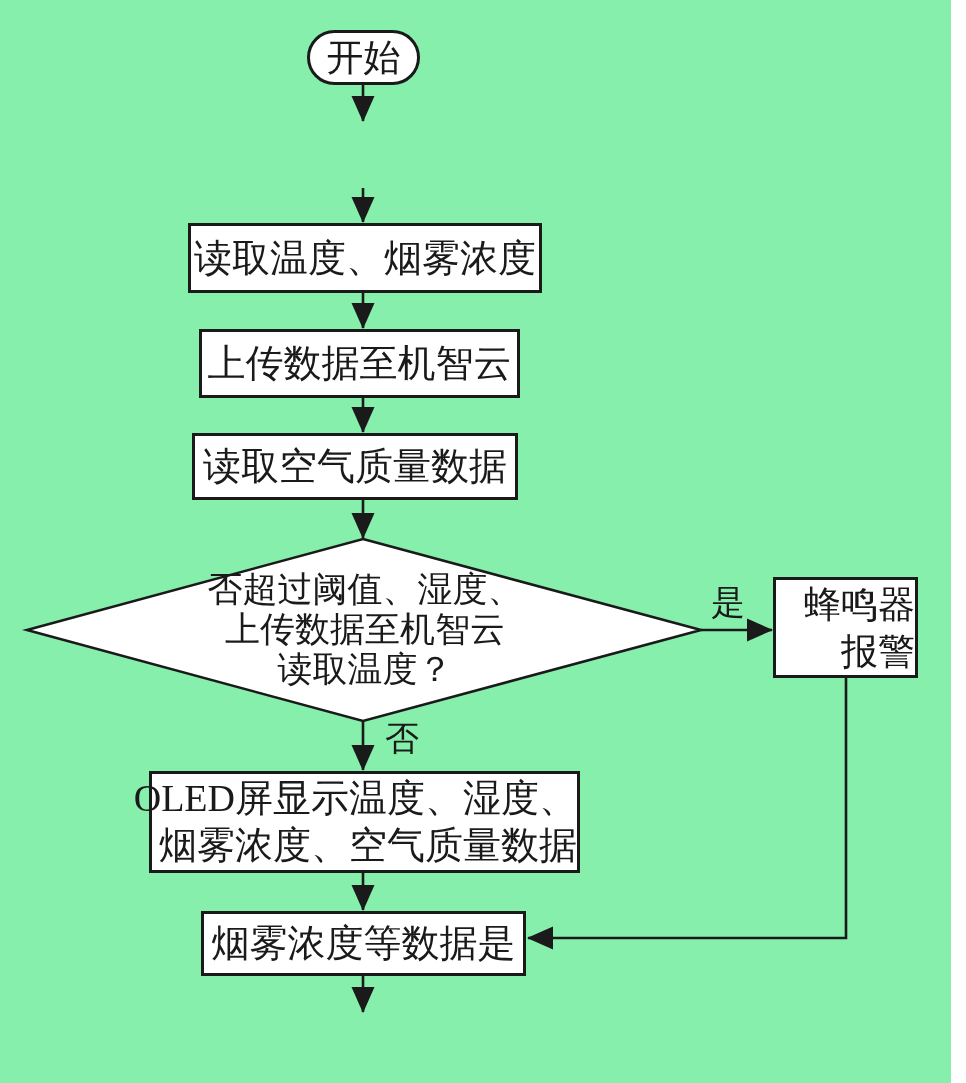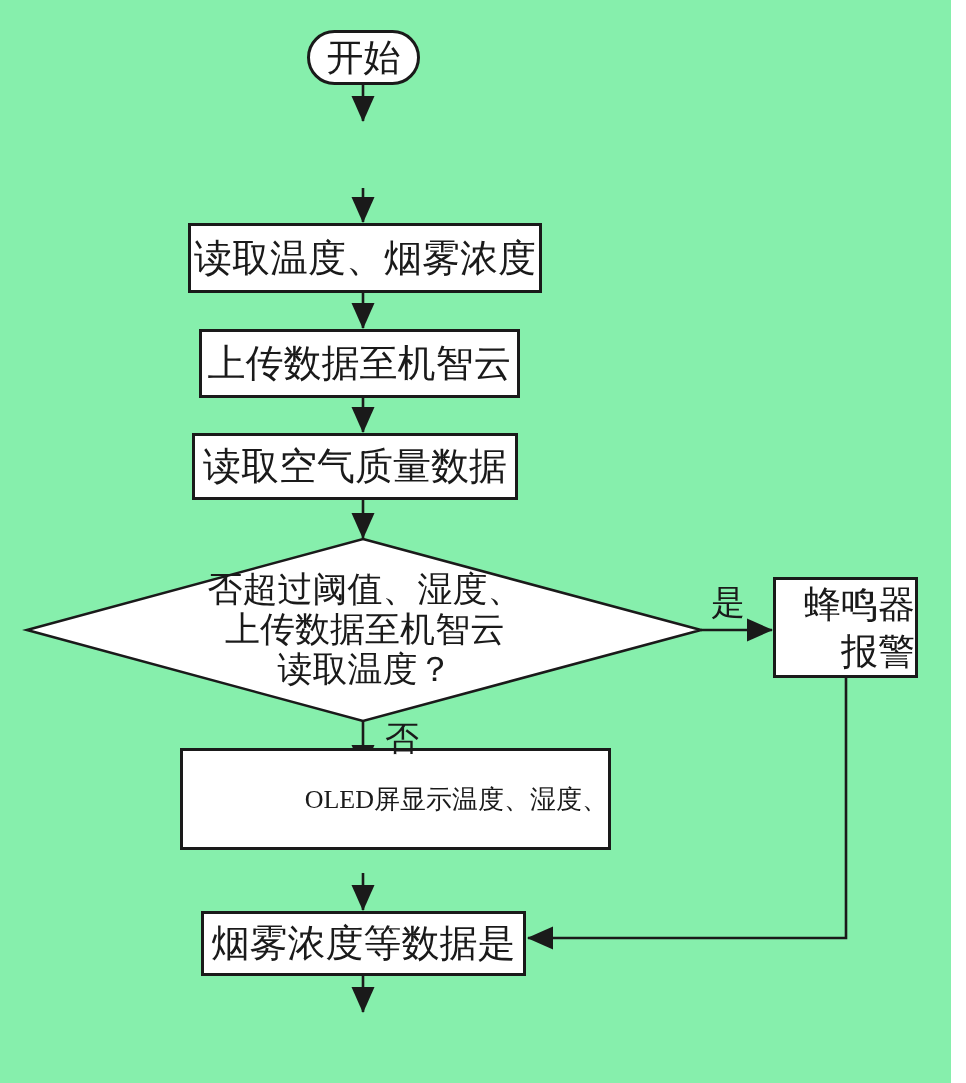--- a/index.html
+++ b/index.html
@@ -124,22 +124,23 @@
     <div>否超过阈值、湿度、</div>
     <div>上传数据至机智云</div>
     <div>读取温度？</div>
   </div>
 
   <div class="node small-lines" style="left:773px; top:577px; width:145px; height:101px;">
     <div>蜂鸣器</div>
     <div>报警</div>
   </div>
 
-  <div class="node small-lines" style="left:149px; top:748px; width:431px; height:102px; font-size:26px;margin-left:31px;">
+  <div class="node small-lines" style="left:149px; top:771px; width:431px; height:102px; font-size:38px;">
     <div>OLED屏显示温度、湿度、</div>
+    <div>烟雾浓度、空气质量数据</div>
   </div>
 
   <div class="node" style="left:201px; top:911px; width:325px; height:65px;">
     <span>烟雾浓度等数据是</span>
   </div>
 
 
   <div class="edge-label" style="left:711px; top:586px;">是</div>
   <div class="edge-label" style="left:385px; top:722px;">否</div>
 

